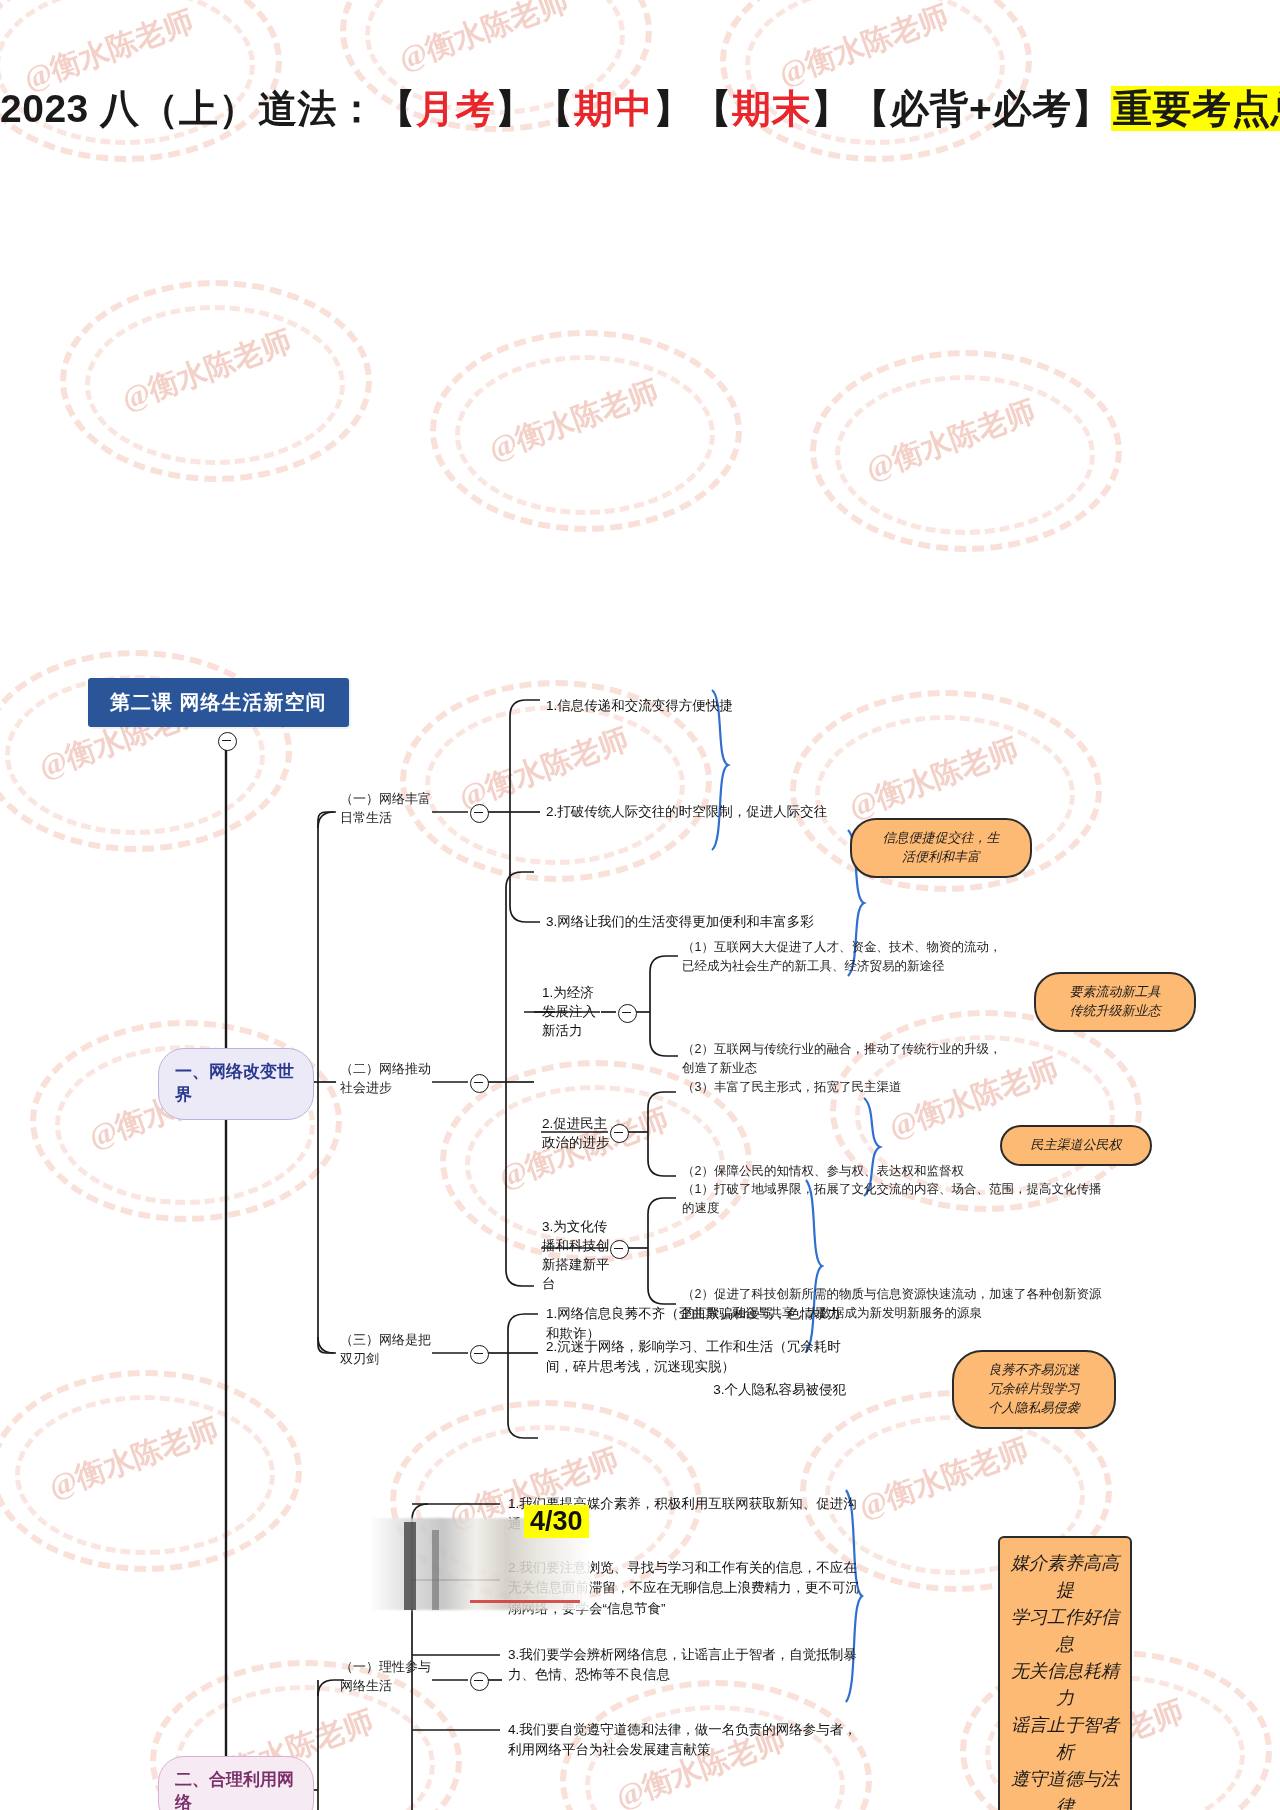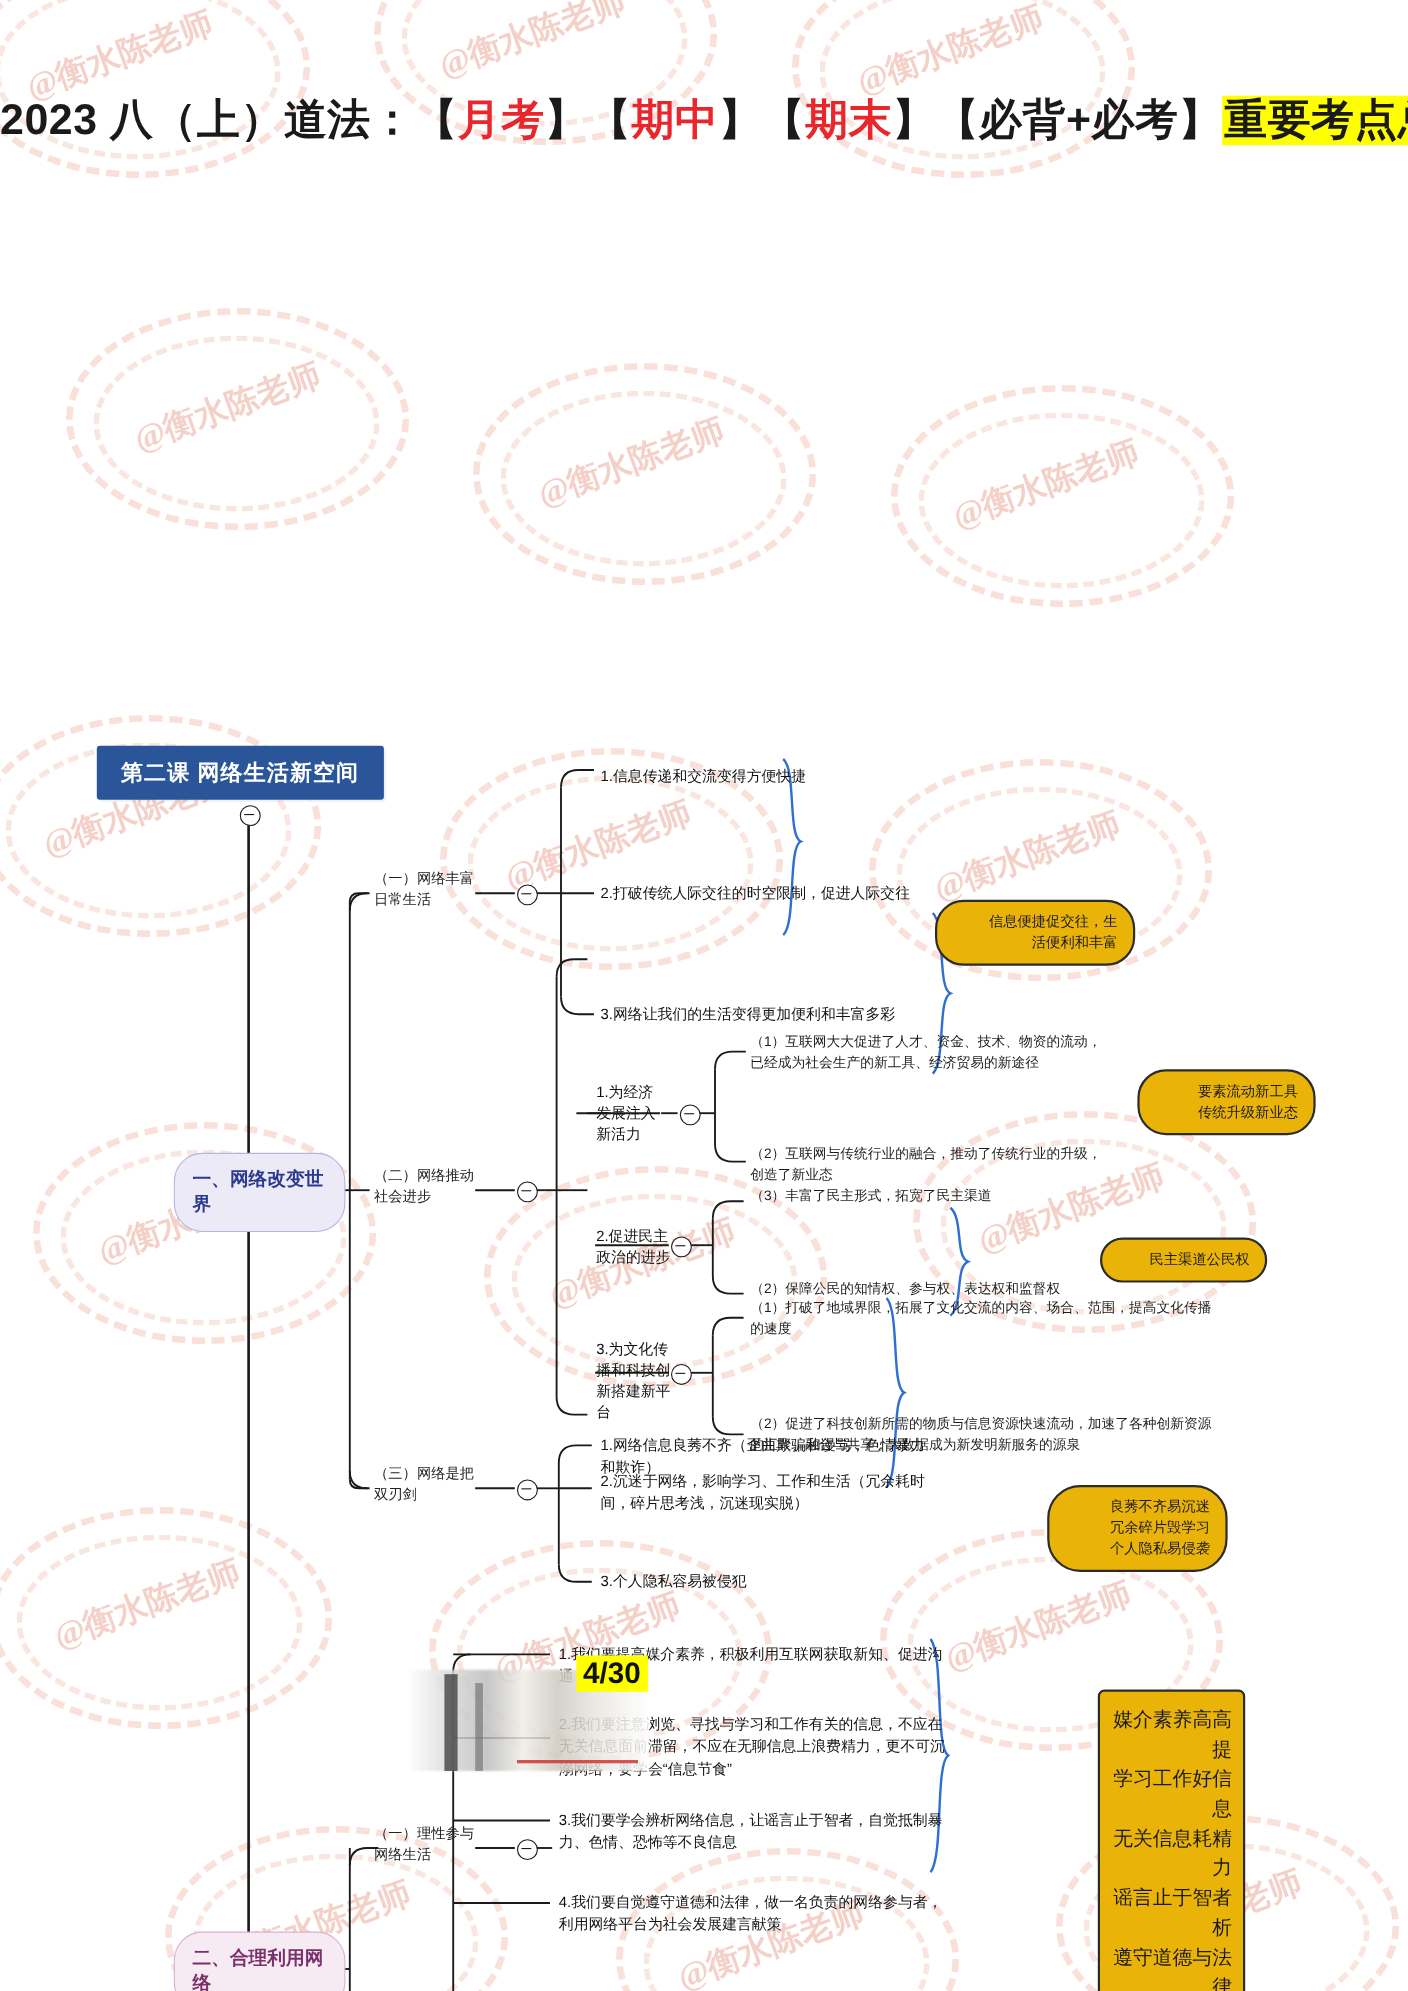--- a/index.html
+++ b/index.html
@@ -85,23 +85,23 @@
 
   .leaf{
     font-size:13.5px;line-height:1.5;color:#111;
     text-align:left;
   }
   .leaf.sub{font-size:12.5px;color:#1d1d1d;}
 
   .sum-box{
     border:2.2px solid #2b2b2b;
     border-radius:26px;
-    background:#eab308;
+    background:#fdba74;
     font-size:13px;line-height:1.45;
-    padding:9px 14px;text-align:right;white-space:pre-line;
+    padding:9px 14px;text-align:center;white-space:pre-line;font-style:italic;
   }
   .sum-box.blue{border-color:#2f6fd0;border-radius:30px;}
   .sum-box.rect{border-radius:6px;font-size:18px;line-height:1.5;padding:12px 10px;}
 
   
   .toggle{
     position:absolute;z-index:6;
     width:17px;height:17px;border-radius:50%;
     border:1.8px solid #1a1a1a;background:#fff;
   }
@@ -374,21 +374,21 @@
 <div class="node leaf sub" style="left:682px;top:1040px;width:320px;">（2）互联网与传统行业的融合，推动了传统行业的升级，创造了新业态</div>
 
 <div class="node leaf sub" style="left:682px;top:1078px;width:320px;">（3）丰富了民主形式，拓宽了民主渠道</div>
 <div class="node leaf sub" style="left:682px;top:1162px;width:320px;">（2）保障公民的知情权、参与权、表达权和监督权</div>
 
 <div class="node leaf sub" style="left:682px;top:1180px;width:430px;">（1）打破了地域界限，拓展了文化交流的内容、场合、范围，提高文化传播的速度</div>
 <div class="node leaf sub" style="left:682px;top:1285px;width:430px;">（2）促进了科技创新所需的物质与信息资源快速流动，加速了各种创新资源的汇聚、融合与共享，大数据成为新发明新服务的源泉</div>
 
 <div class="node leaf" style="left:546px;top:1304px;width:300px;">1.网络信息良莠不齐（歪曲欺骗和谩骂，色情暴力和欺诈）</div>
 <div class="node leaf" style="left:546px;top:1337px;width:300px;">2.沉迷于网络，影响学习、工作和生活（冗余耗时间，碎片思考浅，沉迷现实脱）</div>
-<div class="node leaf" style="left:546px;top:1428px;width:300px;">3.个人隐私容易被侵犯</div>
+<div class="node leaf" style="left:546px;top:1380px;width:300px;text-align:right;">3.个人隐私容易被侵犯</div>
 
 <div class="node leaf" style="left:508px;top:1494px;width:360px;">1.我们要提高媒介素养，积极利用互联网获取新知、促进沟通、完善自我</div>
 <div class="node leaf" style="left:508px;top:1558px;width:360px;">2.我们要注意浏览、寻找与学习和工作有关的信息，不应在无关信息面前滞留，不应在无聊信息上浪费精力，更不可沉溺网络，要学会“信息节食”</div>
 <div class="node leaf" style="left:508px;top:1645px;width:360px;">3.我们要学会辨析网络信息，让谣言止于智者，自觉抵制暴力、色情、恐怖等不良信息</div>
 <div class="node leaf" style="left:508px;top:1720px;width:360px;">4.我们要自觉遵守道德和法律，做一名负责的网络参与者，利用网络平台为社会发展建言献策</div>
 
 <div class="node" style="left:850px;top:818px;">
   <div class="sum-box" style="width:150px;">信息便捷促交往，生
 活便利和丰富</div>
 </div>

